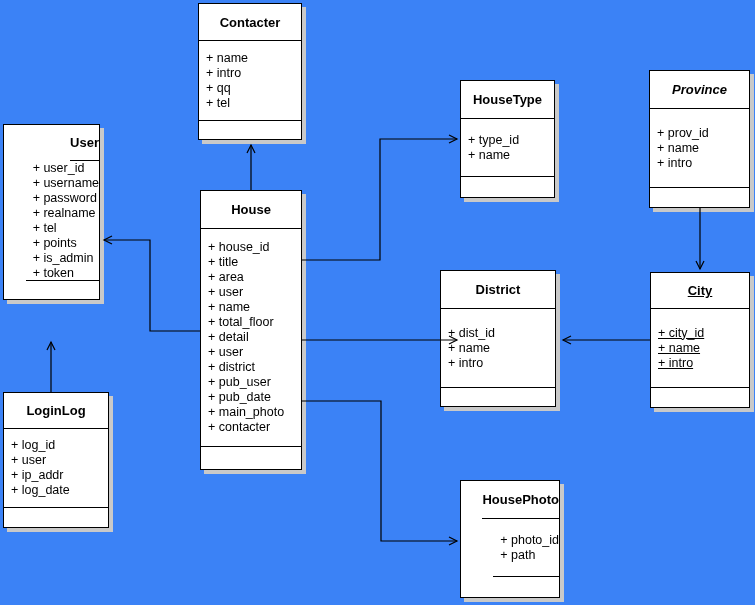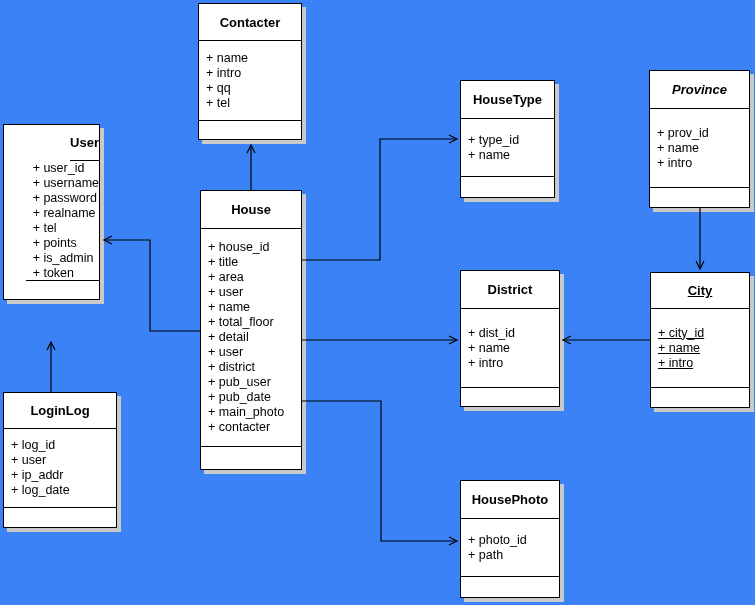--- a/index.html
+++ b/index.html
@@ -123,52 +123,52 @@
   <div class="entity" style="left: 649px; top: 70px; width: 101px; height: 138px;">
     <div class="e-title" style="height: 38px; font-style: italic;">Province</div>
     <div class="e-attrs">
         <div class="field">+ prov_id</div>
         <div class="field">+ name</div>
         <div class="field">+ intro</div>
       </div>
     <div class="e-foot" style="height: 19px;"></div>
   </div>
 
-  <div class="entity" style="left: 460px; top: 270px; width: 100px; height: 137px;">
+  <div class="entity" style="left: 440px; top: 270px; width: 116px; height: 137px;">
     <div class="e-title" style="height: 38px;">District</div>
     <div class="e-attrs">
         <div class="field">+ dist_id</div>
         <div class="field">+ name</div>
         <div class="field">+ intro</div>
       </div>
     <div class="e-foot" style="height: 18px;"></div>
   </div>
 
   <div class="entity" style="left: 650px; top: 272px; width: 100px; height: 136px; text-decoration: underline;">
     <div class="e-title" style="height: 36px;">City</div>
     <div class="e-attrs">
         <div class="field">+ city_id</div>
         <div class="field">+ name</div>
         <div class="field">+ intro</div>
       </div>
     <div class="e-foot" style="height: 19px;"></div>
   </div>
 
-  <div class="entity" style="left: 3px; top: 392px; width: 114px; height: 136px;">
+  <div class="entity" style="left: 3px; top: 392px; width: 106px; height: 136px;">
     <div class="e-title" style="height: 36px;">LoginLog</div>
     <div class="e-attrs">
         <div class="field">+ log_id</div>
         <div class="field">+ user</div>
         <div class="field">+ ip_addr</div>
         <div class="field">+ log_date</div>
       </div>
     <div class="e-foot" style="height: 19px;"></div>
   </div>
 
-  <div class="entity" style="left: 460px; top: 480px; width: 100px; height: 118px;">
+  <div class="entity" style="left: 460px; top: 480px; width: 100px; height: 118px; align-items: flex-end;">
     <div class="e-title" style="height: 38px;">HousePhoto</div>
     <div class="e-attrs">
         <div class="field">+ photo_id</div>
         <div class="field">+ path</div>
       </div>
     <div class="e-foot" style="height: 20px;"></div>
   </div>
 
   <svg id="wires" xmlns="http://www.w3.org/2000/svg">
     <defs>

